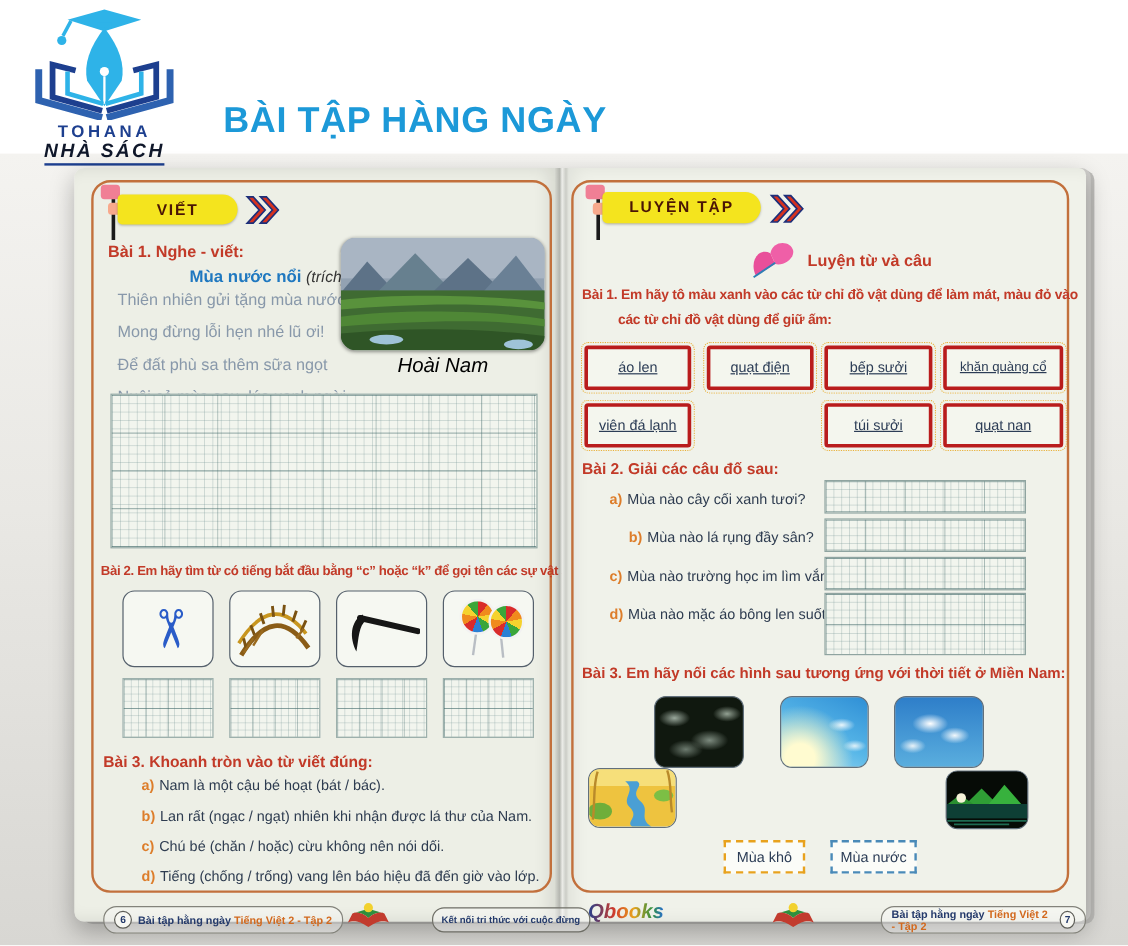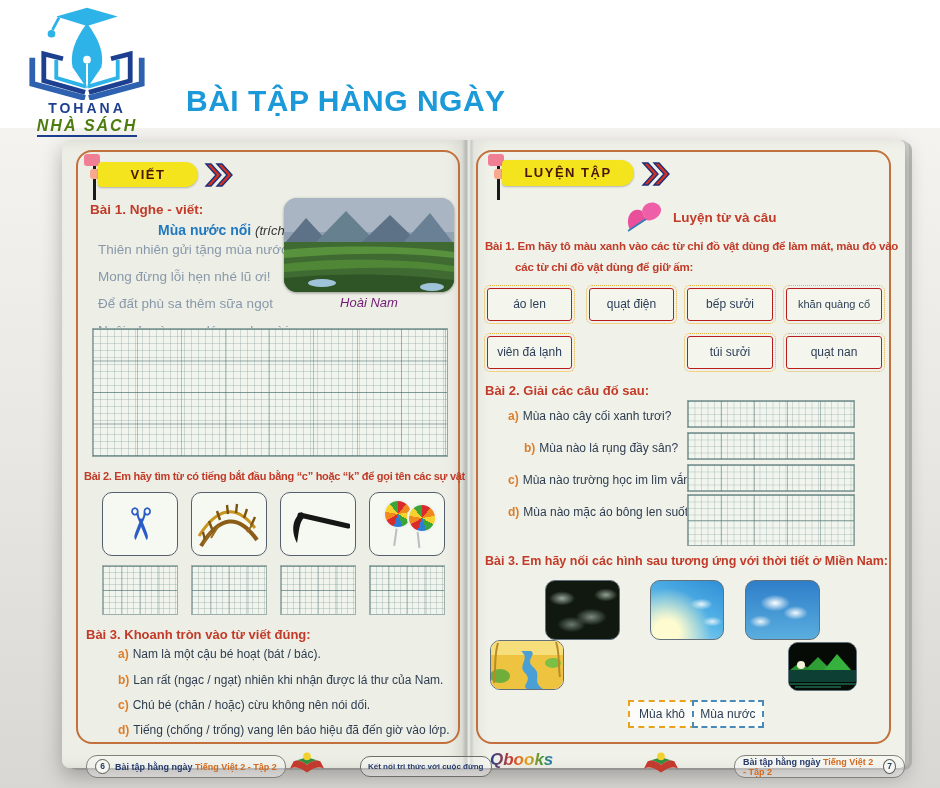--- a/index.html
+++ b/index.html
@@ -4,21 +4,21 @@
 <style>
   html,body{margin:0;padding:0;background:#ffffff;}
   .shot{position:relative;width:940px;height:788px;background:#ffffff;overflow:hidden;
         font-family:"Liberation Sans",sans-serif;}
   .abs{position:absolute;}
   .backdrop{position:absolute;left:0;top:128px;width:940px;height:660px;
             background:linear-gradient(180deg,#f4f3f0 0%,#e9e8e4 45%,#d8d7d3 100%);}
   
   .brand{position:absolute;left:22px;top:4px;width:130px;text-align:center;}
   .brand-top{font-size:14px;font-weight:bold;color:#1d3f8f;letter-spacing:3px;margin-top:-4px;}
-  .brand-bottom{display:inline-block;font-size:16px;font-weight:bold;font-style:italic;color:#4d7c0f;
+  .brand-bottom{display:inline-block;font-size:16px;font-weight:bold;font-style:italic;color:#0f172a;
                 letter-spacing:2px;border-bottom:2px solid #1d3f8f;padding-bottom:0;margin-top:1px;}
   .main-title{position:absolute;left:186px;top:84px;font-size:30px;font-weight:bold;color:#1c99d8;letter-spacing:.5px;}
   
   .book{position:absolute;left:62px;top:140px;width:843px;height:628px;
         box-shadow:0 8px 20px rgba(0,0,0,.28), 4px 0 0 #cfcecb, 7px 2px 0 #bdbcb9;border-radius:8px;}
   .page{position:absolute;top:0;height:628px;}
   .page-left{left:0;width:406px;background:#edefe6;border-radius:8px 0 0 8px;
              box-shadow:inset -10px 0 14px rgba(0,0,0,.10);}
   .page-right{left:406px;width:437px;background:#f0f2ea;border-radius:0 6px 6px 0;
               box-shadow:inset 10px 0 14px rgba(0,0,0,.07);}
@@ -49,27 +49,27 @@
   .agrid{border:1px solid #8fa4a0;background-color:#f2f5ee;
     background-image:
       linear-gradient(rgba(60,100,100,.5) 1px,transparent 1px),
       linear-gradient(90deg,rgba(60,100,100,.4) 1px,transparent 1px),
       linear-gradient(rgba(120,150,150,.3) 1px,transparent 1px),
       linear-gradient(90deg,rgba(120,150,150,.3) 1px,transparent 1px);
     background-size:100% 25px,33px 100%,6.5px 6.5px,6.5px 6.5px;}
   
   .imgbox{width:74px;height:62px;border:1.5px solid #55606c;border-radius:10px;background:#f6f8f2;
           display:flex;align-items:center;justify-content:center;overflow:hidden;position:relative;}
-  .wordbox{position:absolute;height:31px;border:1px solid #b91c1c;border-radius:3px;background:#f4f6ee;
+  .wordbox{position:absolute;height:31px;border:3px solid #b91c1c;border-radius:3px;background:#f4f6ee;
            outline:1.5px dotted #e9b13a;outline-offset:2px;
-           text-align:center;line-height:31px;font-size:12px;color:#2c3d56;}
+           text-align:center;line-height:31px;font-size:12px;color:#2c3d56;text-decoration:underline;}
   .tile{position:absolute;border-radius:10px;border:1px solid #62707c;overflow:hidden;}
   .ansbox{position:absolute;height:24px;background:#fbfcf8;text-align:center;line-height:24px;
           font-size:12px;color:#2c3d56;}
-  .ansbox.dry{border:2px dashed #e8a21e;margin-left:25px;}
+  .ansbox.dry{border:2px dashed #e8a21e;}
   .ansbox.wet{border:2px dashed #4a8ab8;}
   
   .fbadge{position:absolute;height:21px;border:1px solid #83837b;border-radius:11px;
           display:flex;align-items:center;gap:5px;padding:0 8px;font-size:9px;color:#243a6b;font-weight:bold;background:rgba(255,255,255,.35);}
   .circle-num{display:inline-block;width:13px;height:13px;border:1px solid #5d5d57;border-radius:50%;
               font-size:8.5px;line-height:13px;text-align:center;color:#243a6b;font-weight:bold;background:#f7f7f2;}
   .vol{color:#d2691e;}
   .foval{position:absolute;height:19px;border:1px solid #6e6e66;border-radius:10px;padding:0 7px;
          font-size:8px;line-height:19px;color:#243a6b;font-weight:bold;background:rgba(255,255,255,.35);}
   .qbooks{position:absolute;font-size:17px;font-weight:bold;font-style:italic;
@@ -163,21 +163,21 @@
           <polygon points="76,46 106,17 136,46" fill="#5d7287"></polygon>
           <polygon points="118,46 146,15 170,46" fill="#6a8095"></polygon>
           <rect y="44" width="170" height="50" fill="#3f6b32"></rect>
           <path d="M0 52 C40 47 120 47 170 54 L170 60 C110 53 50 56 0 60 Z" fill="#59923c"></path>
           <path d="M0 66 C50 59 130 61 170 68 L170 74 C120 67 60 70 0 74 Z" fill="#4f8736"></path>
           <path d="M0 80 C60 74 120 76 170 82 L170 94 L0 94 Z" fill="#2f5526"></path>
           <ellipse cx="38" cy="85" rx="14" ry="4" fill="#9fc3d8"></ellipse>
           <ellipse cx="148" cy="89" rx="12" ry="4" fill="#9fc3d8"></ellipse>
         </svg>
       </div>
-      <div class="abs" style="left:222px;top:155px;width:170px;text-align:center;font-style:italic;font-size:13px;color:#701a75;">Hoài Nam</div>
+      <div class="abs" style="left:222px;top:155px;width:170px;text-align:center;font-style:italic;font-size:17px;color:#000000;">Hoài Nam</div>
 
       <div class="abs wgrid" style="left:30px;top:188px;width:354px;height:127px;"></div>
 
       <div class="abs red-label" style="left:22px;top:330px;font-size:11px;letter-spacing:-0.3px;white-space:nowrap;">Bài 2. Em hãy tìm từ có tiếng bắt đầu bằng “c” hoặc “k” để gọi tên các sự vật sau:</div>
       <div class="abs" style="left:40px;top:352px;display:flex;gap:13px;">
         <div class="imgbox">
           <span class="scissors">✂</span>
         </div>
         <div class="imgbox">
           <svg width="64" height="52" viewBox="0 0 64 52">

